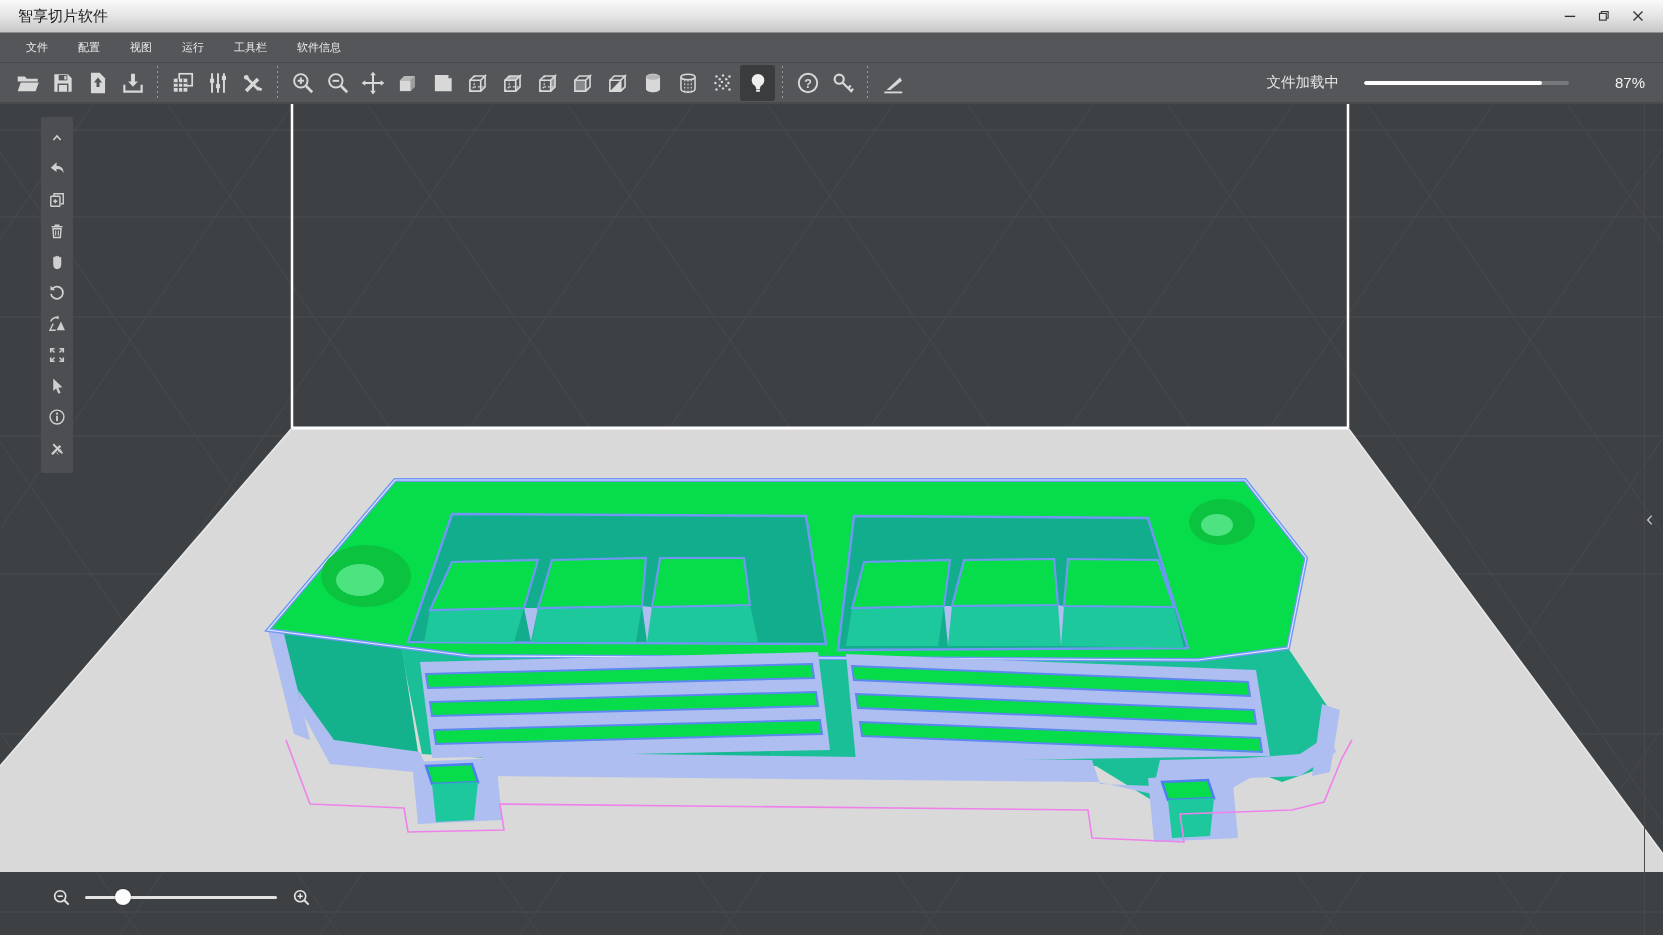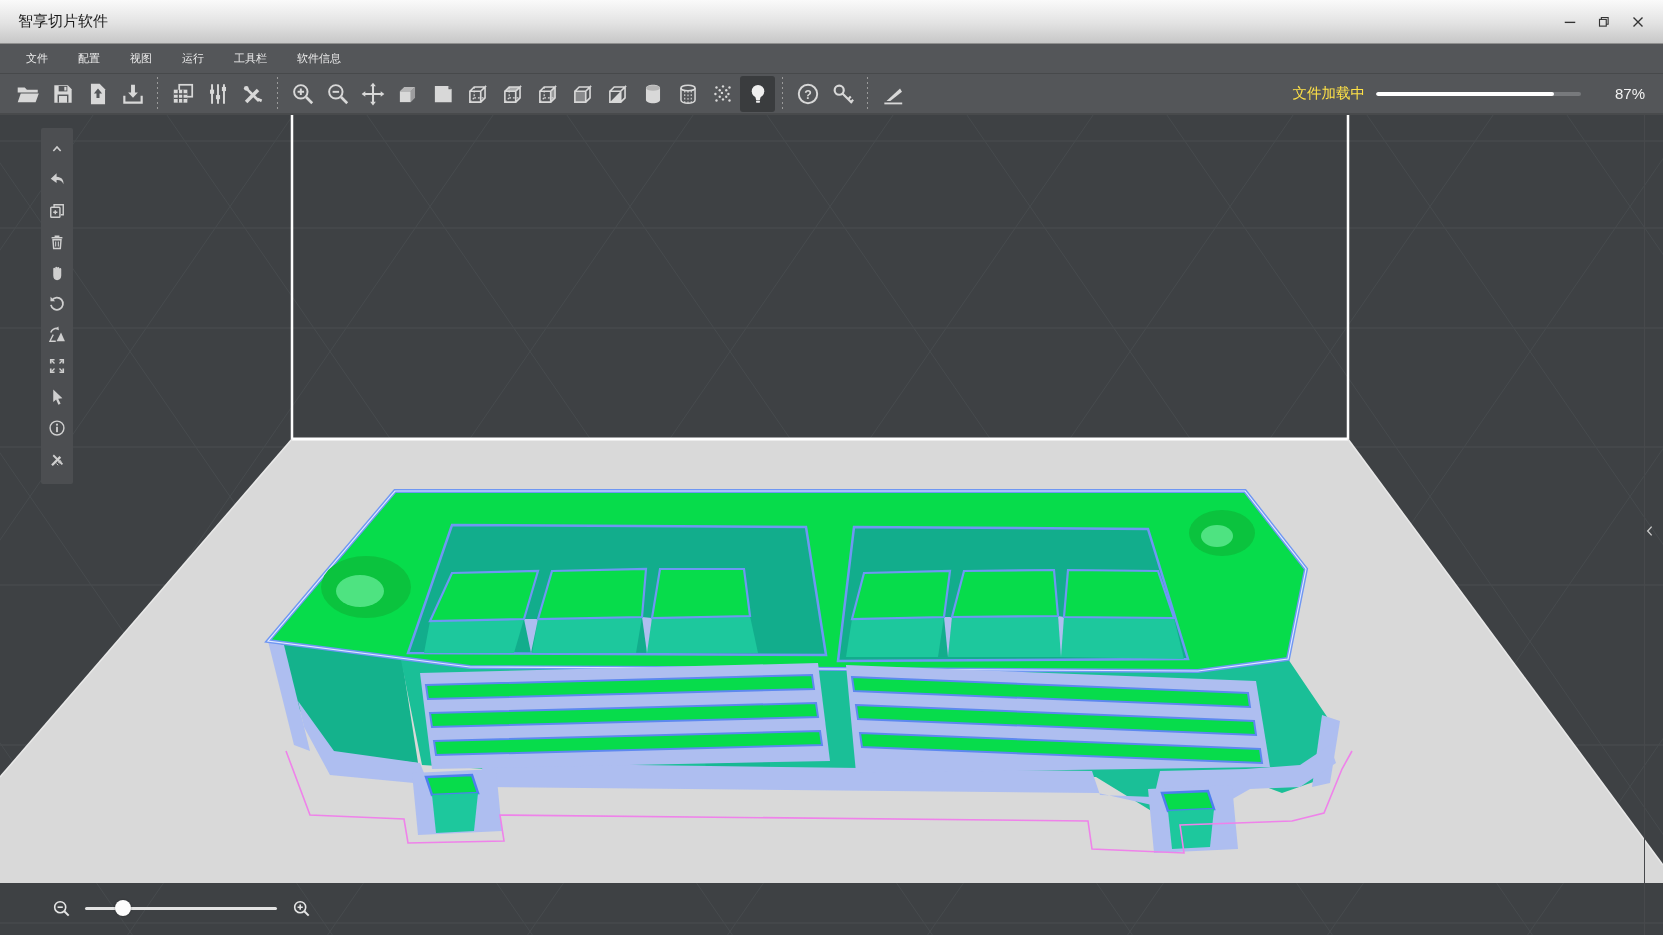--- a/index.html
+++ b/index.html
@@ -1,20 +1,20 @@
 <!DOCTYPE html>
 <html><head>
 <meta charset="utf-8">
 <style>
   * { margin:0; padding:0; box-sizing:border-box; }
   html,body { width:1663px; height:935px; overflow:hidden;
     font-family:"Liberation Sans","DejaVu Sans",sans-serif; background:#3e4144; }
 
   
-  .titlebar { height:44px; display:flex; align-items:center;
+  .titlebar { height:33px; display:flex; align-items:center;
     background:linear-gradient(#fafafa,#e2e2e2 55%,#c7c7c7);
     border-bottom:1px solid #8f8f8f; }
   .title-text { margin-left:18px; font-size:15px; color:#1d1d1d; }
   .win-controls { margin-left:auto; display:flex; align-items:center; margin-right:8px; }
   .win-btn { width:34px; height:26px; display:flex; align-items:center; justify-content:center;
     background:transparent; border:none; cursor:default; }
   .win-btn svg { width:18px; height:18px; }
 
   
   .menubar { height:29px; background:#545659; display:flex; align-items:center; padding-left:11px; }
@@ -25,24 +25,24 @@
     border-bottom:2px solid #484a4c; display:flex; align-items:center; padding:0 10px; }
   .tb-group { display:flex; align-items:center; }
   .tb-btn { width:35px; height:36px; display:flex; align-items:center; justify-content:center;
     background:transparent; border:none; }
   .tb-btn svg { width:26px; height:26px; }
   .tb-btn.active { background:#3a3c3e; border-radius:3px; }
   .tb-sep { width:1px; height:34px; margin:0 7px;
     background-image:linear-gradient(#9a9a9a 35%, transparent 35%);
     background-size:1px 5px; }
   .progress-area { margin-left:auto; display:flex; align-items:center; }
-  .progress-label { color:#fde047; font-size:14.5px; margin-right:11px; }
+  .progress-label { color:#e5e5e5; font-size:14.5px; margin-right:25px; }
   .progress-track { width:205px; height:4px; background:#77797c; border-radius:2px; overflow:hidden; }
   .progress-fill { height:100%; background:#ffffff; border-radius:2px; }
-  .progress-pct { color:#f2f2f2; font-size:15px; margin-left:26px; margin-right:8px; width:38px; text-align:right; }
+  .progress-pct { color:#f2f2f2; font-size:15px; margin-left:38px; margin-right:8px; width:38px; text-align:right; }
 
   
   .viewport { position:relative; width:1663px; height:831px; background:#3e4144; }
   .scene-svg { position:absolute; left:0; top:0; }
 
   .left-panel { position:absolute; left:41px; top:13px; width:32px;
     background:#4c4e51; border-radius:2px; display:flex; flex-direction:column;
     align-items:center; padding:5px 0 10px 0; }
   .lp-btn { width:28px; height:31px; display:flex; align-items:center; justify-content:center;
     background:transparent; border:none; }

